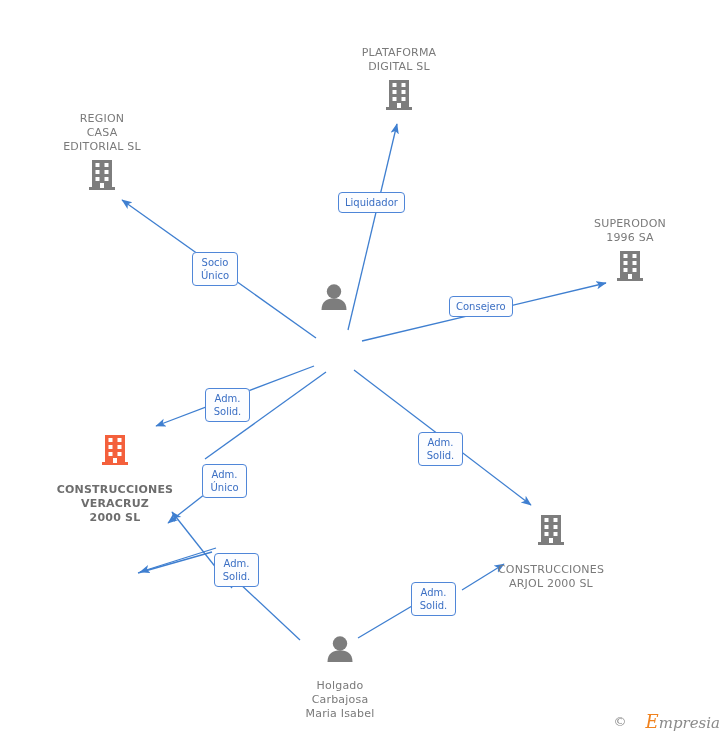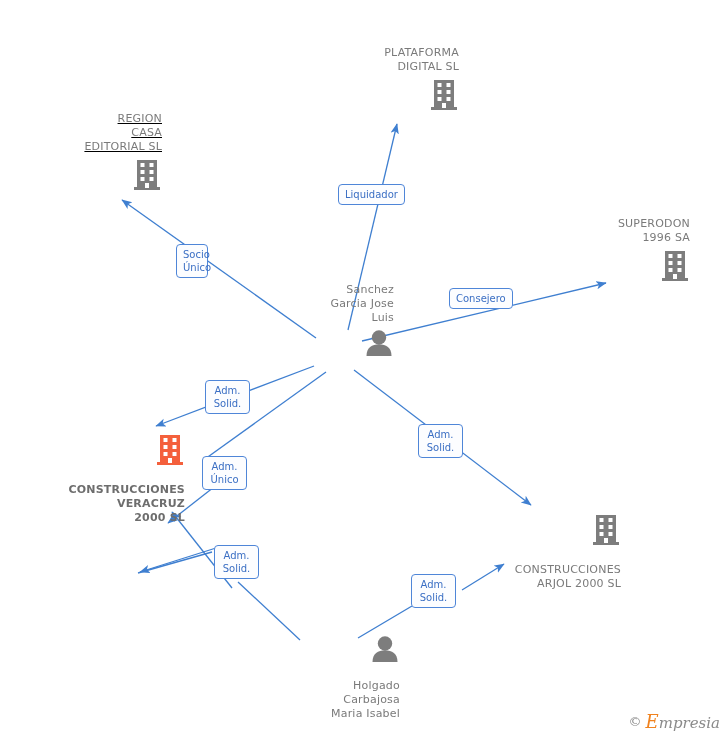--- a/index.html
+++ b/index.html
@@ -7,21 +7,21 @@
   body{
     width:728px;height:740px;
     background:#ffffff;
     font-family:"DejaVu Sans","Liberation Sans",sans-serif;
     overflow:hidden;
     position:relative;
   }
   #graph{position:absolute;inset:0;width:728px;height:740px;}
   svg.edges{position:absolute;left:0;top:0;width:728px;height:740px;}
 
-  .node{position:absolute;text-align:right;}
+  .node{position:absolute;text-align:center;}
   .node .icon{display:block;margin:0 auto;}
   .node .caption{
     font-size:11px;line-height:14px;color:#7a7a7a;
     letter-spacing:.2px;white-space:pre-line;
   }
   .node.company .caption{color:#7a7a7a;}
   .node.company.highlight .caption{color:#6d6d6d;font-weight:bold;}
   .node.person .caption{color:#7a7a7a;}
   .cap-above{margin-bottom:4px;}
   .cap-below{margin-top:12px;}
@@ -31,30 +31,31 @@
     border:1px solid #4f86d8;
     border-radius:4px;
     background:#fcfdff;
     color:#3b6fc4;
     font-size:10px;
     line-height:13px;
     padding:3px 6px;
     text-align:center;
     white-space:pre-line;
     box-sizing:border-box;
+    margin-top:8px;
   }
   .watermark{
     position:absolute;right:8px;bottom:8px;
     font-size:14px;color:#8a8a8a;
     display:flex;align-items:center;gap:4px;
   }
   .watermark .cmark{font-size:13px;color:#8a8a8a;}
   .watermark .brand{
     font-family:"DejaVu Serif","Liberation Serif",serif;
-    font-style:italic;font-size:15px;color:#8a8a8a;
+    font-style:italic;font-size:15px;color:#8a8a8a;margin-left:15px;
   }
   .watermark .brand .b1{color:#f0821e;font-size:18px;}
 </style>
 </head>
 <body>
 
 <div id="graph">
 
   <svg class="edges" viewBox="0 0 728 740" xmlns="http://www.w3.org/2000/svg">
     <defs>
@@ -96,21 +97,21 @@
         <rect x="17.5" y="5" width="4" height="4" fill="#fff"></rect>
         <rect x="8.5" y="12" width="4" height="4" fill="#fff"></rect>
         <rect x="17.5" y="12" width="4" height="4" fill="#fff"></rect>
         <rect x="8.5" y="19" width="4" height="4" fill="#fff"></rect>
         <rect x="17.5" y="19" width="4" height="4" fill="#fff"></rect>
         <rect x="13" y="25" width="4" height="5" fill="#fff"></rect>
       </svg>
     </span>
   </div>
 
-  <div class="node company" style="left:42px;top:112px;width:120px;text-decoration:underline;">
+  <div class="node company" style="left:42px;top:112px;width:120px;">
     <div class="caption cap-above">REGION
 CASA
 EDITORIAL SL</div>
     <span class="icon">
       <svg width="30" height="34" viewBox="0 0 30 34" xmlns="http://www.w3.org/2000/svg">
         <rect x="5" y="2" width="20" height="28" fill="#7d7d7d"></rect>
         <rect x="2" y="29" width="26" height="3" fill="#7d7d7d"></rect>
         <rect x="8.5" y="5" width="4" height="4" fill="#fff"></rect>
         <rect x="17.5" y="5" width="4" height="4" fill="#fff"></rect>
         <rect x="8.5" y="12" width="4" height="4" fill="#fff"></rect>
@@ -134,23 +135,20 @@
         <rect x="8.5" y="12" width="4" height="4" fill="#fff"></rect>
         <rect x="17.5" y="12" width="4" height="4" fill="#fff"></rect>
         <rect x="8.5" y="19" width="4" height="4" fill="#fff"></rect>
         <rect x="17.5" y="19" width="4" height="4" fill="#fff"></rect>
         <rect x="13" y="25" width="4" height="5" fill="#fff"></rect>
       </svg>
     </span>
   </div>
 
   <div class="node person" style="left:274px;top:283px;width:120px;">
-    <div class="caption cap-above">Sanchez
-Garcia Jose
-Luis</div>
     <span class="icon">
       <svg width="30" height="28" viewBox="0 0 30 28" xmlns="http://www.w3.org/2000/svg">
         <circle cx="15" cy="8.5" r="7.2" fill="#7d7d7d"></circle>
         <path d="M2.5 27 C2.5 18.5 8 15.2 15 15.2 C22 15.2 27.5 18.5 27.5 27 Z" fill="#7d7d7d"></path>
       </svg>
     </span>
   </div>
 
   <div class="node company highlight" style="left:45px;top:433px;width:140px;">
     <span class="icon">
@@ -197,21 +195,21 @@
         <path d="M2.5 27 C2.5 18.5 8 15.2 15 15.2 C22 15.2 27.5 18.5 27.5 27 Z" fill="#7d7d7d"></path>
       </svg>
     </span>
     <div class="caption cap-below">Holgado
 Carbajosa
 Maria Isabel</div>
   </div>
 
   <div class="edge-label" style="left:338px;top:184px;">Liquidador</div>
 
-  <div class="edge-label" style="left:176px;top:244px;width:32px;">Socio
+  <div class="edge-label" style="left:192px;top:244px;width:46px;">Socio
 Único</div>
 
   <div class="edge-label" style="left:449px;top:288px;">Consejero</div>
 
   <div class="edge-label" style="left:205px;top:380px;width:45px;">Adm.
 Solid.</div>
 
   <div class="edge-label" style="left:418px;top:424px;width:45px;">Adm.
 Solid.</div>
 

